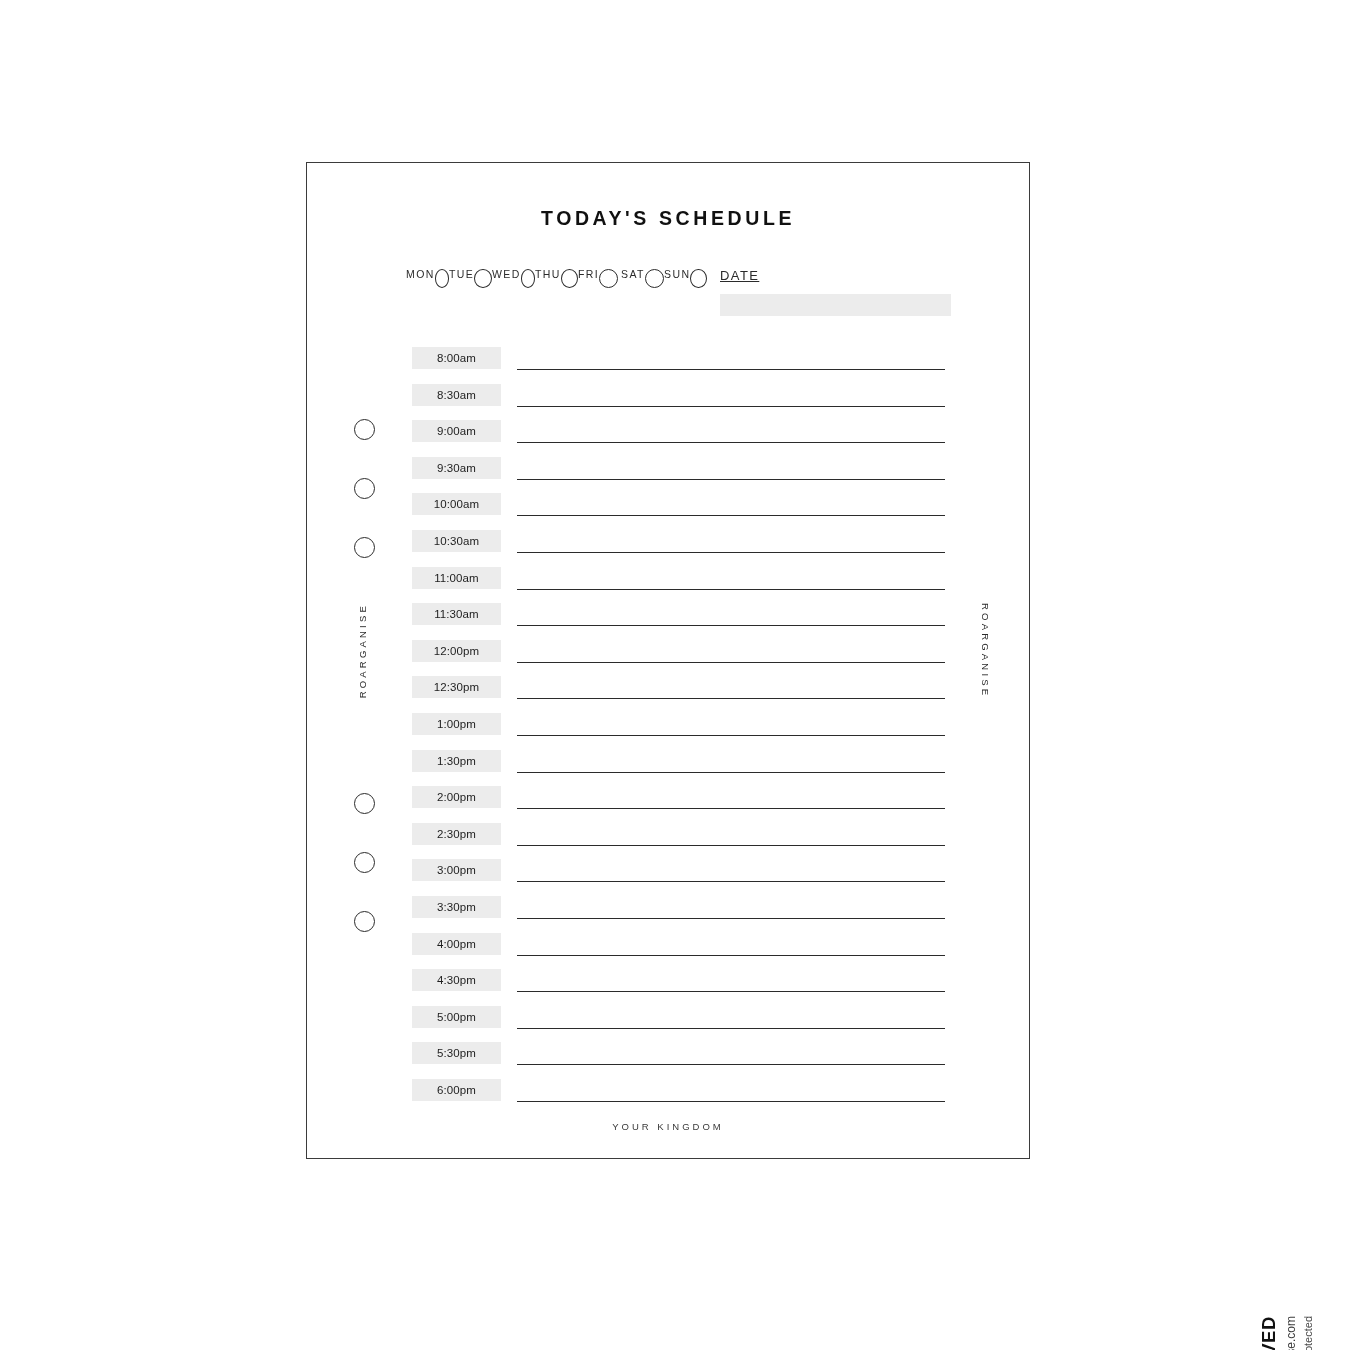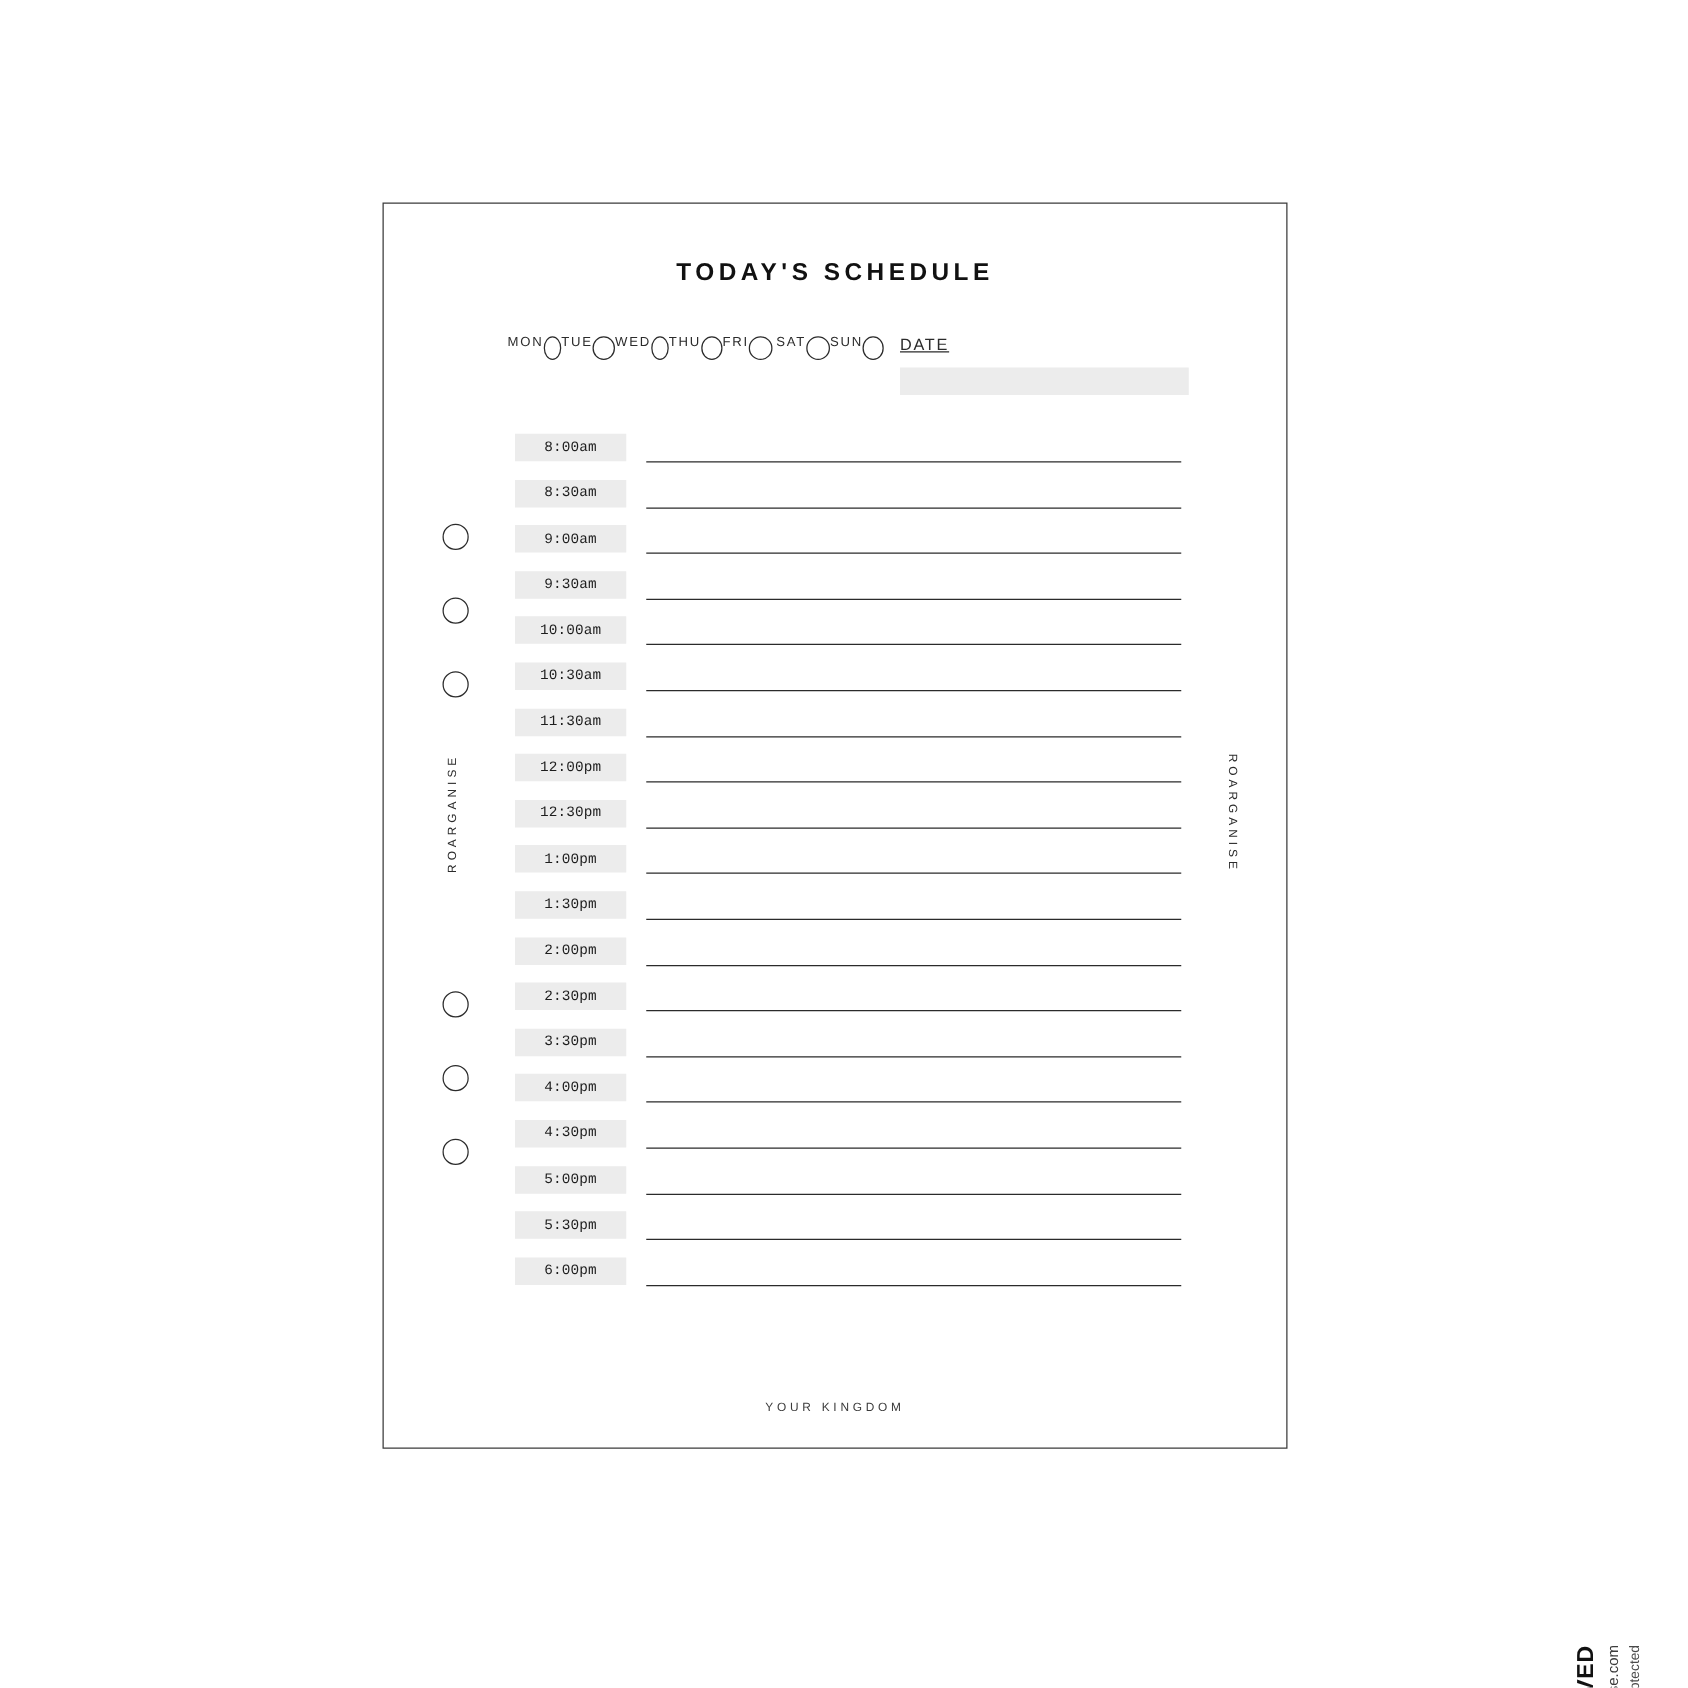--- a/index.html
+++ b/index.html
@@ -89,21 +89,20 @@
   
   .schedule {
     position: absolute;
     left: 0;
     top: 180px;
     width: 100%;
   }
   .slot {
     position: relative;
     height: 36.6px;
-    font-family: Liberation Mono, monospace;
   }
   .slot .time {
     position: absolute;
     left: 105px;
     top: 4px;
     width: 89px;
     height: 22px;
     background: #ececec;
     font-size: 11.5px;
     color: #1d1d1d;
@@ -258,20 +257,24 @@
     </div>
     <div class="slot">
       <div class="time">10:00am</div>
       <div class="rule"></div>
     </div>
     <div class="slot">
       <div class="time">10:30am</div>
       <div class="rule"></div>
     </div>
     <div class="slot">
+      <div class="time">11:00am</div>
+      <div class="rule"></div>
+    </div>
+    <div class="slot">
       <div class="time">11:30am</div>
       <div class="rule"></div>
     </div>
     <div class="slot">
       <div class="time">12:00pm</div>
       <div class="rule"></div>
     </div>
     <div class="slot">
       <div class="time">12:30pm</div>
       <div class="rule"></div>
@@ -283,20 +286,24 @@
     <div class="slot">
       <div class="time">1:30pm</div>
       <div class="rule"></div>
     </div>
     <div class="slot">
       <div class="time">2:00pm</div>
       <div class="rule"></div>
     </div>
     <div class="slot">
       <div class="time">2:30pm</div>
+      <div class="rule"></div>
+    </div>
+    <div class="slot">
+      <div class="time">3:00pm</div>
       <div class="rule"></div>
     </div>
     <div class="slot">
       <div class="time">3:30pm</div>
       <div class="rule"></div>
     </div>
     <div class="slot">
       <div class="time">4:00pm</div>
       <div class="rule"></div>
     </div>

